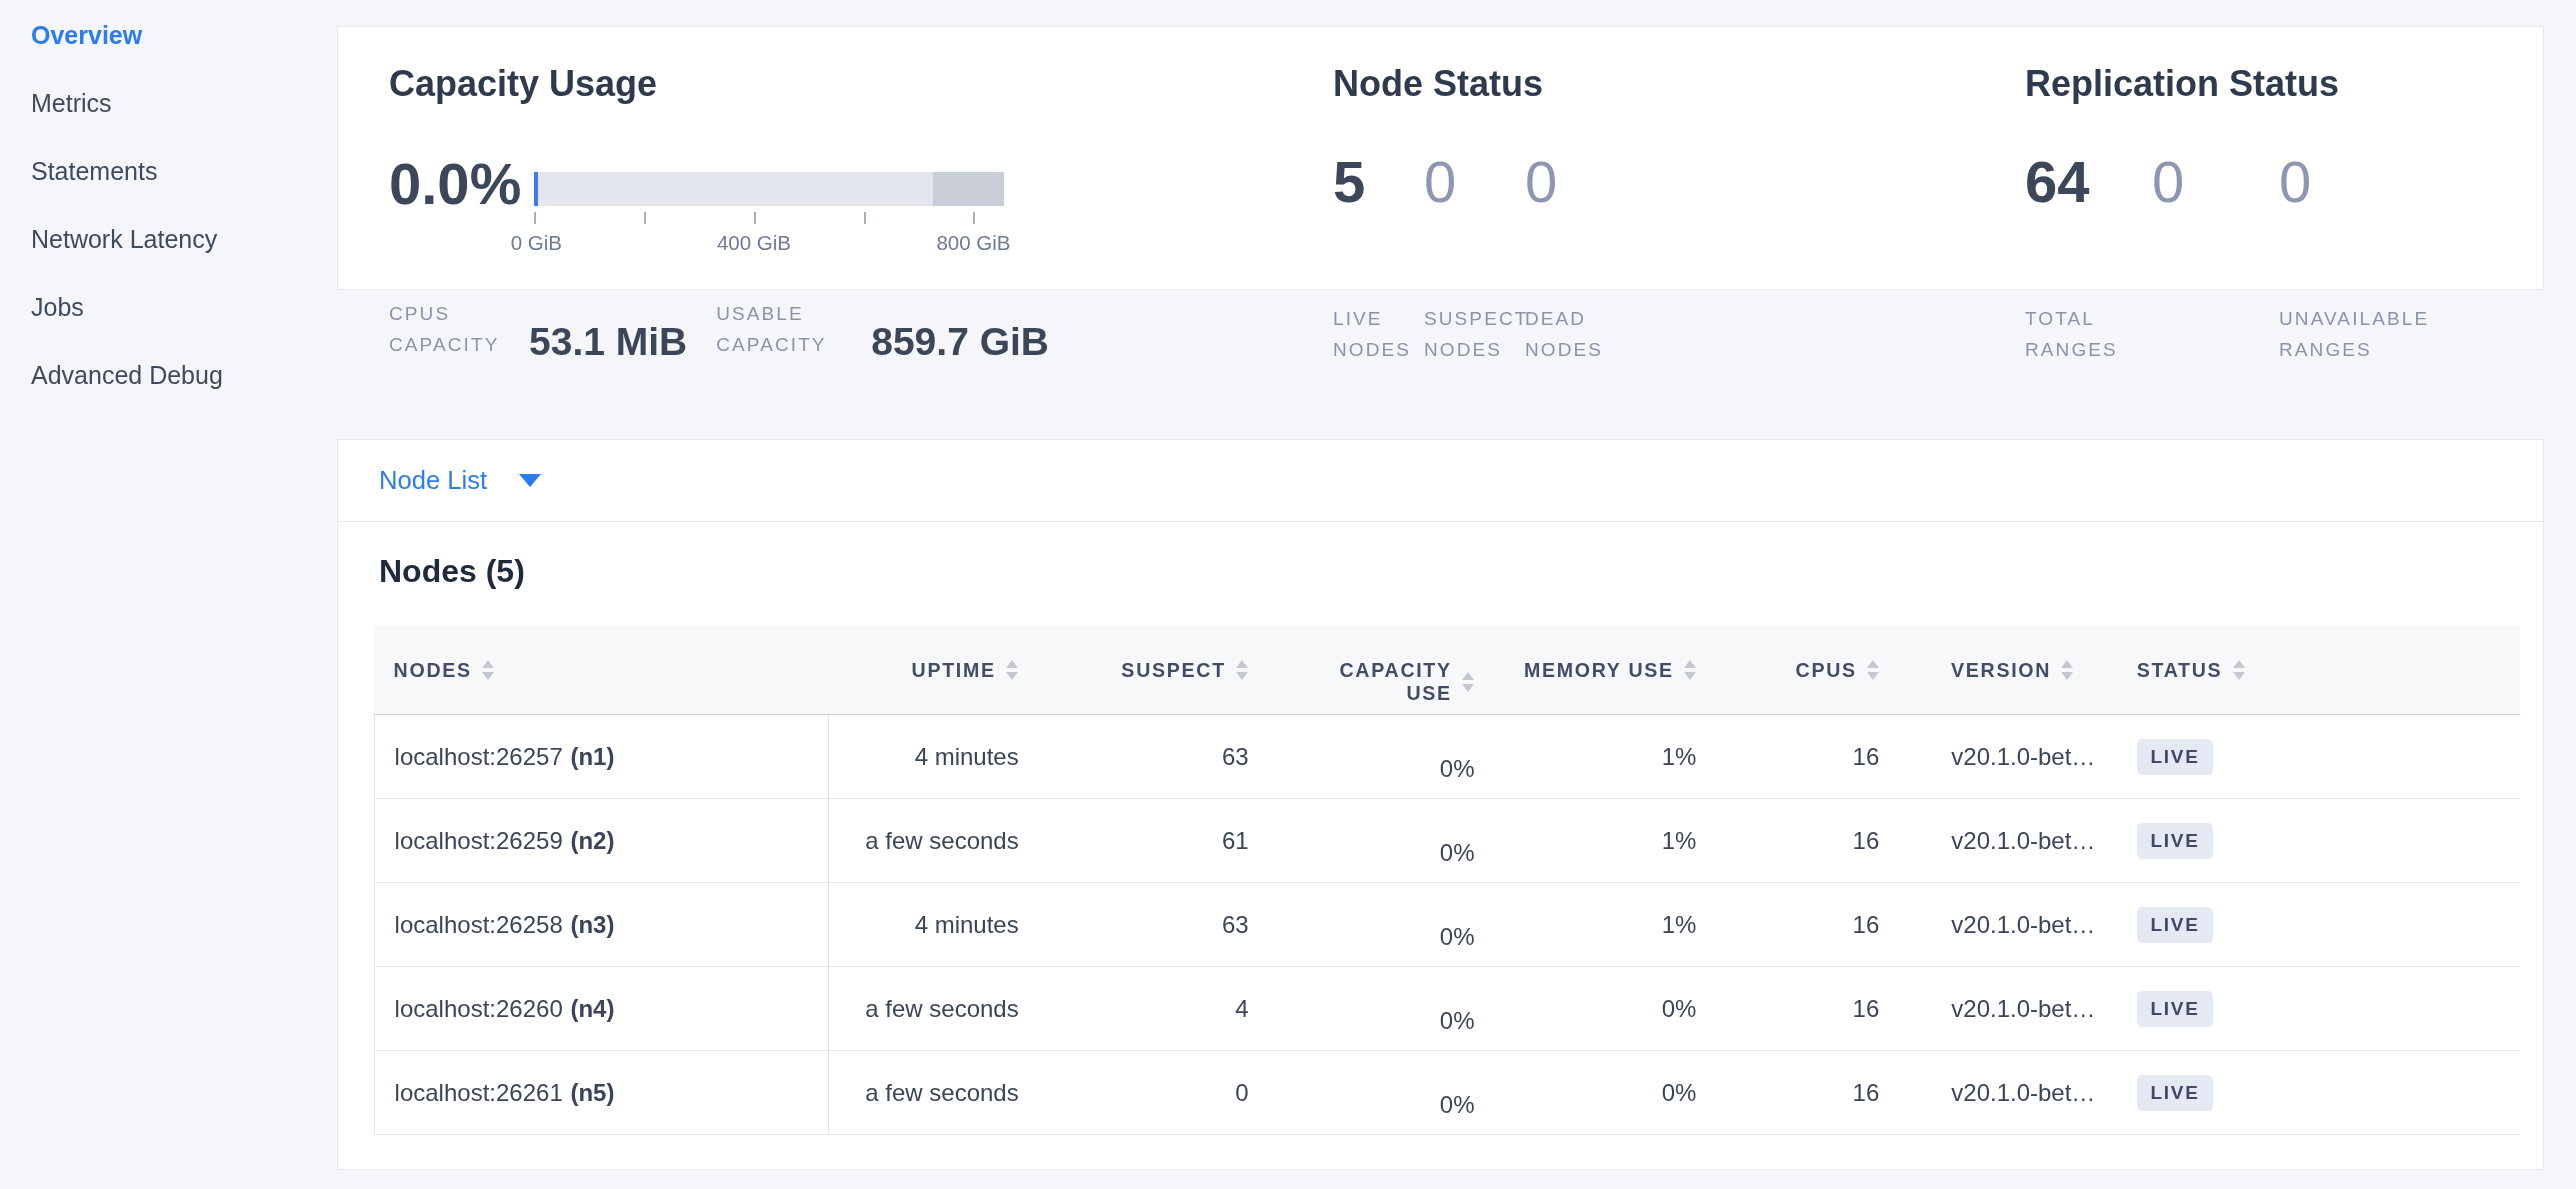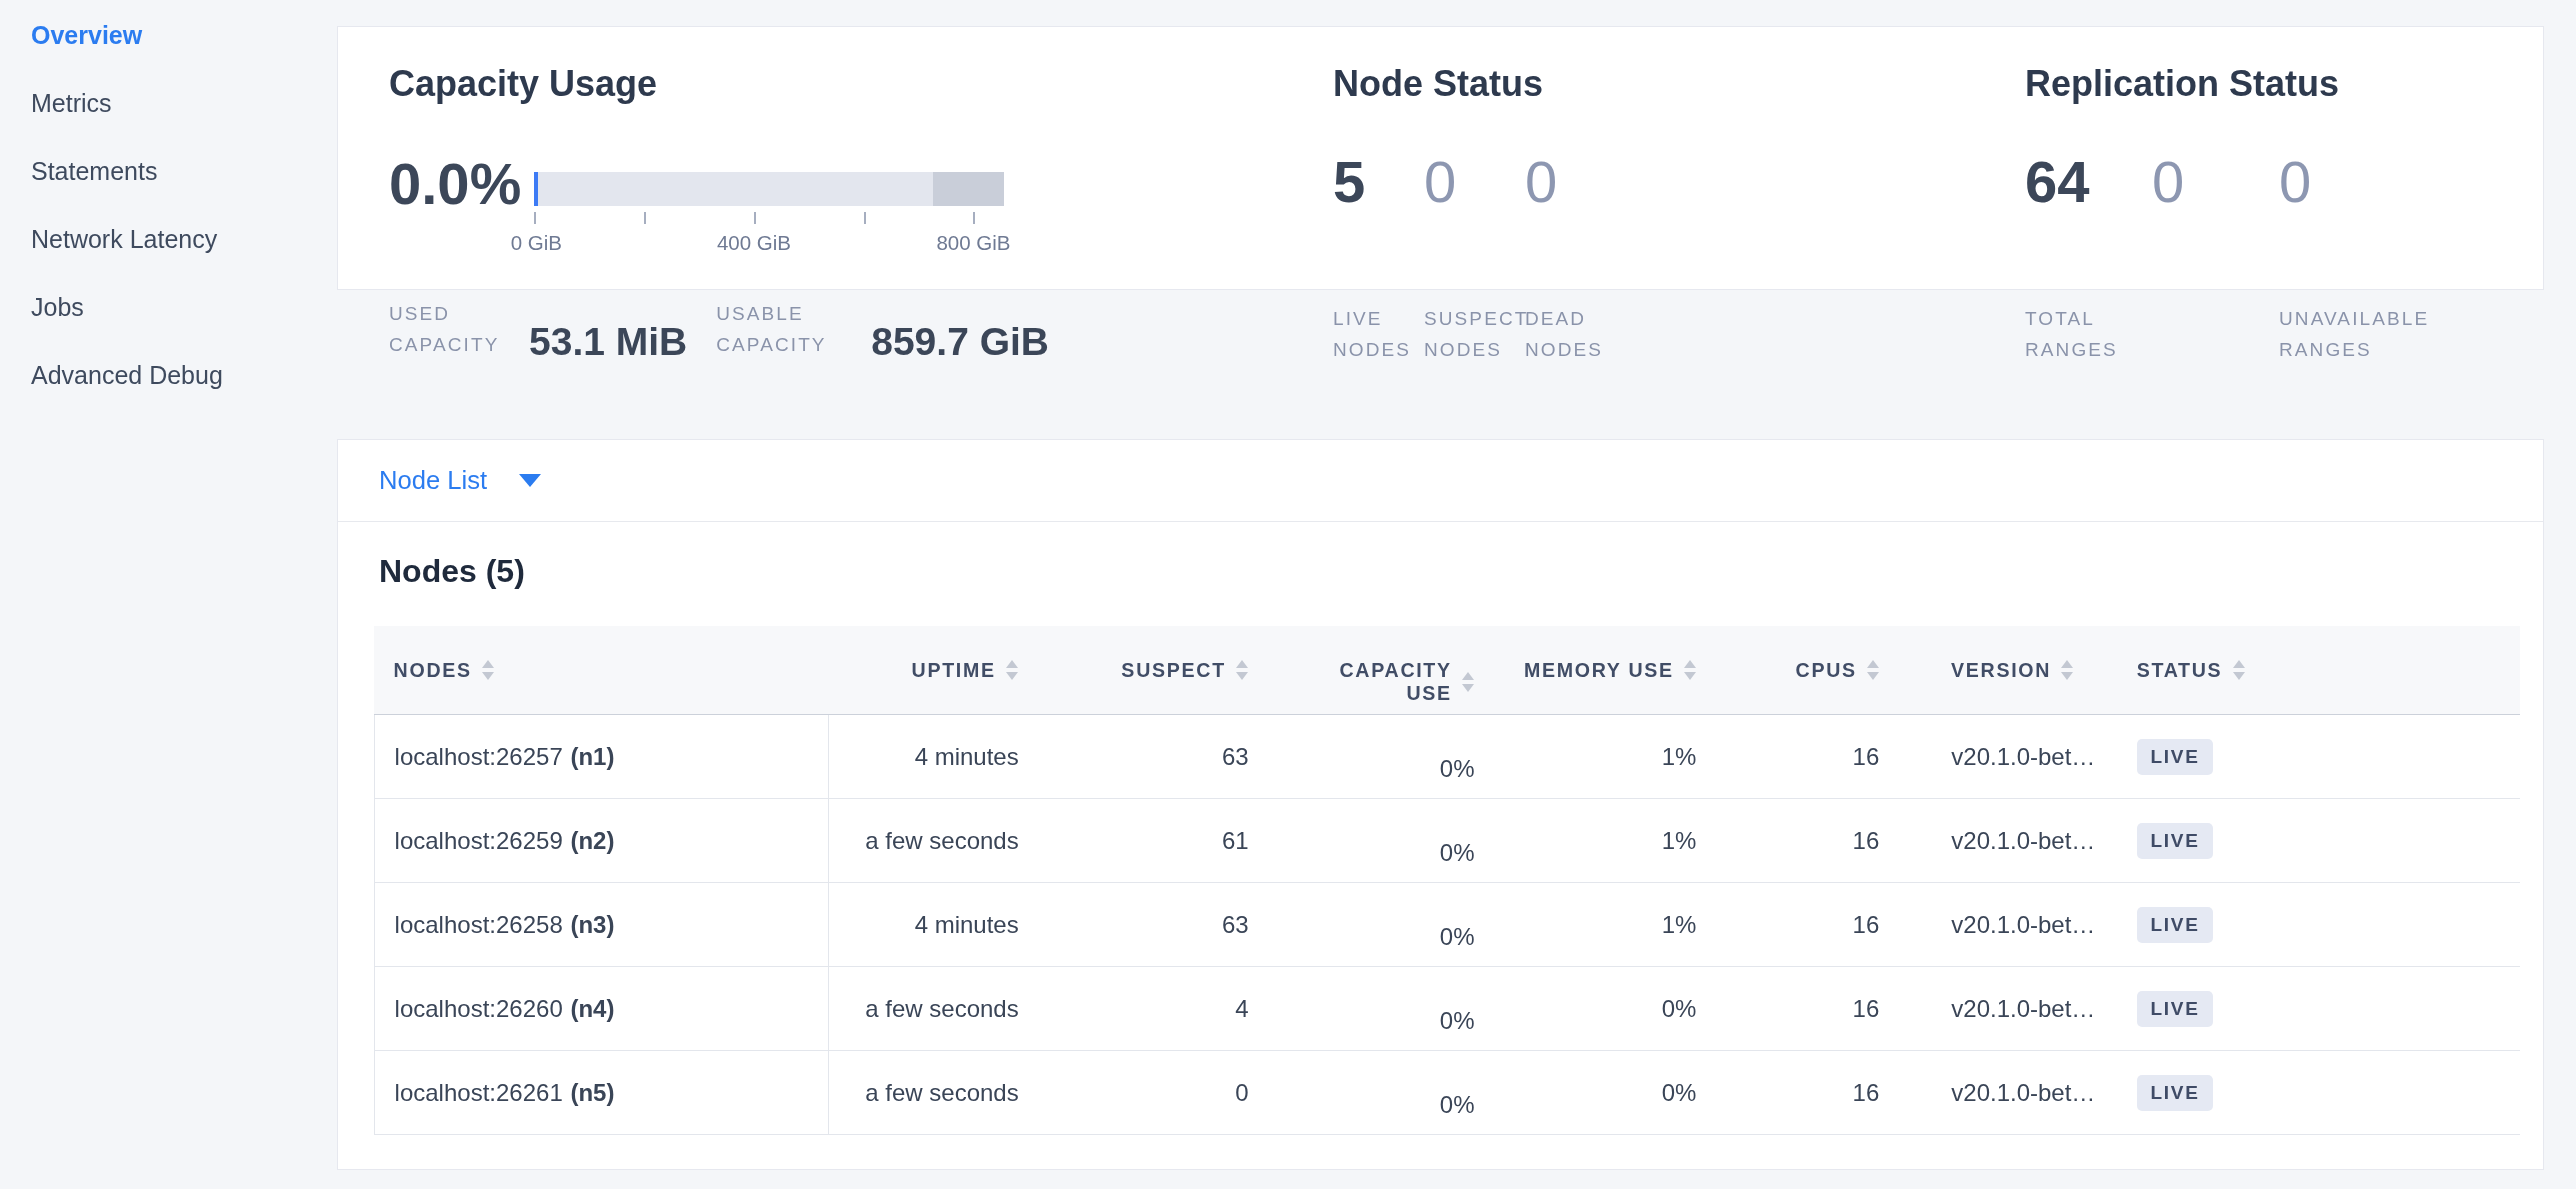--- a/index.html
+++ b/index.html
@@ -117,21 +117,21 @@
         <div class="cap-tick" style="left:46.8%"></div>
         <div class="cap-tick" style="left:70.2%"></div>
         <div class="cap-tick" style="left:93.5%"></div>
         <div class="cap-tick-label" style="left:0.5%">0 GiB</div>
         <div class="cap-tick-label" style="left:46.8%">400 GiB</div>
         <div class="cap-tick-label" style="left:93.5%">800 GiB</div>
       </div>
     </div>
 
     <div class="cap-stats">
-      <div class="stat-label w130">USED CAPACITY</div>
+      <div class="stat-label w130">CPUS CAPACITY</div>
       <div class="cap-stat-value">53.1 MiB</div>
       <div class="stat-label w150">USABLE CAPACITY</div>
       <div class="cap-stat-value">859.7 GiB</div>
     </div>
 
     <div class="stat-section sec-nodes">
       <div class="section-title">Node Status</div>
       <div class="stat-cols">
         <div class="stat-col np">
           <div class="stat-num">5</div>

